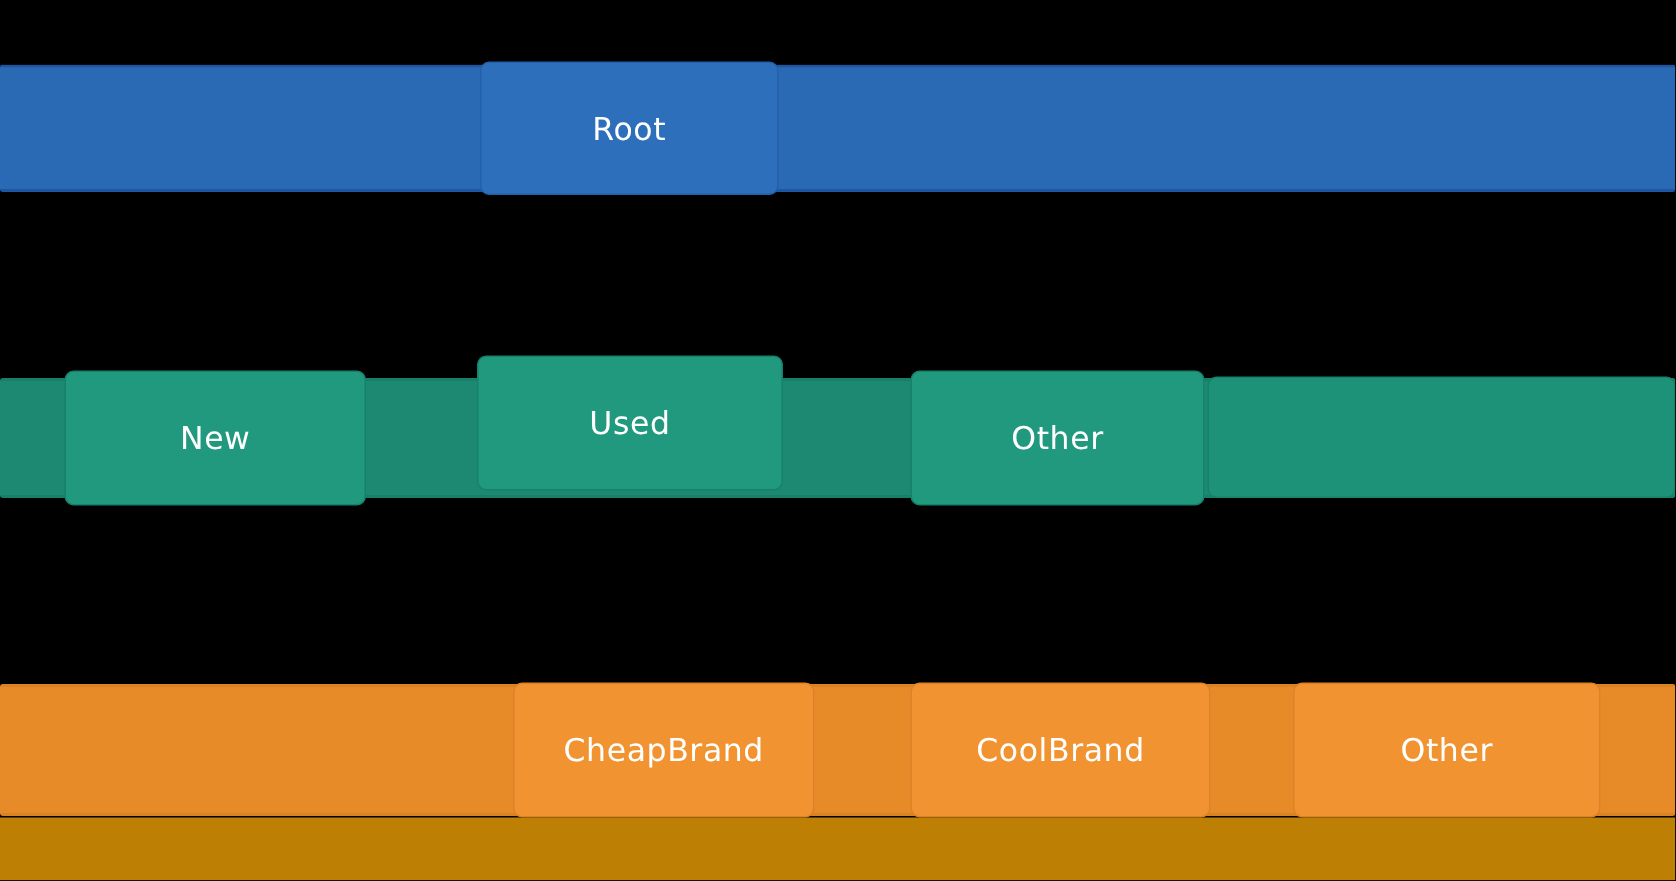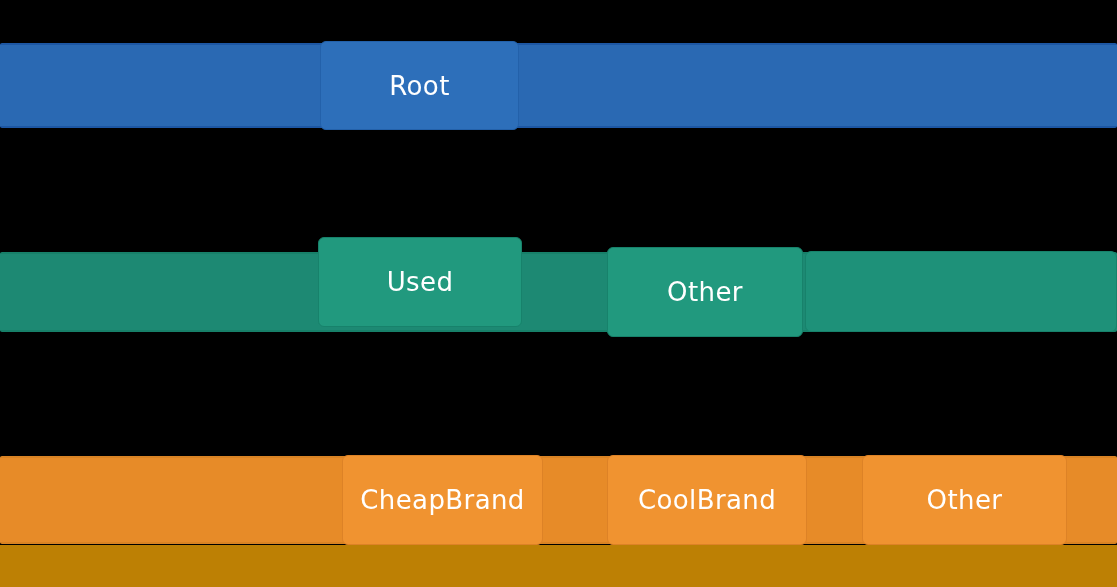--- a/index.html
+++ b/index.html
@@ -21,39 +21,42 @@
   .node {
     position: absolute;
     box-sizing: border-box;
     border-radius: 6px;
     display: flex;
     align-items: center;
     justify-content: center;
   }
   .node-label {
     color: #ffffff;
-    font-size: 26px;
+    font-size: 21px;
     letter-spacing: 0.4px;
     white-space: nowrap;
     user-select: none;
   }
   .footer-bar {
     position: absolute;
     box-sizing: border-box;
   }
 </style>
 </head>
 <body>
 
 <div class="canvas" style="width: 1117px; height: 587px; background: rgb(0, 0, 0);">
     <div class="level-bar" style="left: 0px; top: 43px; width: 1117px; height: 85px; background: rgb(42, 105, 179); border-top: 2px solid rgb(29, 87, 164); border-bottom: 2px solid rgb(29, 87, 164);"></div>
     <div class="node" style="left: 320px; top: 41px; width: 199px; height: 89px; background: rgb(45, 111, 186); border: 1px solid rgb(35, 97, 170);">
       <span class="node-label" style="color: rgb(255, 255, 255);">Root</span>
     </div>
     <div class="level-bar" style="left: 0px; top: 252px; width: 1117px; height: 80px; background: rgb(29, 137, 115); border-top: 2px solid rgb(23, 128, 105); border-bottom: 2px solid rgb(23, 128, 105);"></div>
+    <div class="node" style="left: 43px; top: 247px; width: 201px; height: 90px; background: rgb(33, 153, 126); border: 1px solid rgb(23, 130, 107);">
+      <span class="node-label" style="color: rgb(255, 255, 255);">New</span>
+    </div>
     <div class="node" style="left: 318px; top: 237px; width: 204px; height: 90px; background: rgb(33, 153, 126); border: 1px solid rgb(23, 130, 107);">
       <span class="node-label" style="color: rgb(255, 255, 255);">Used</span>
     </div>
     <div class="node" style="left: 607px; top: 247px; width: 196px; height: 90px; background: rgb(33, 153, 126); border: 1px solid rgb(23, 130, 107);">
       <span class="node-label" style="color: rgb(255, 255, 255);">Other</span>
     </div>
     <div class="node" style="left: 805px; top: 251px; width: 312px; height: 81px; background: rgb(30, 145, 121); border: 1px solid rgb(23, 130, 107);"></div>
     <div class="level-bar" style="left: 0px; top: 456px; width: 1117px; height: 88px; background: rgb(231, 139, 40); border-top: 2px solid rgb(217, 131, 36); border-bottom: 2px solid rgb(217, 131, 36);"></div>
     <div class="node" style="left: 607px; top: 455px; width: 200px; height: 90px; background: rgb(240, 147, 48); border: 1px solid rgb(221, 130, 38);">
       <span class="node-label" style="color: rgb(255, 255, 255);">CoolBrand</span>

